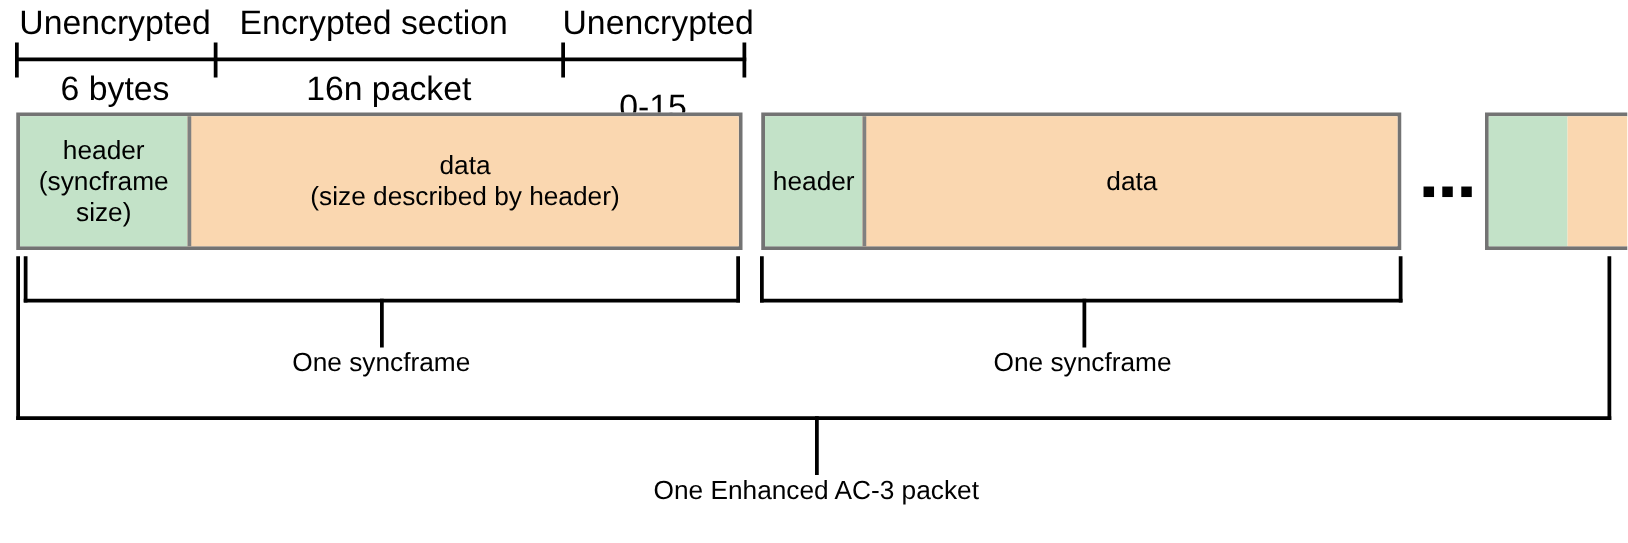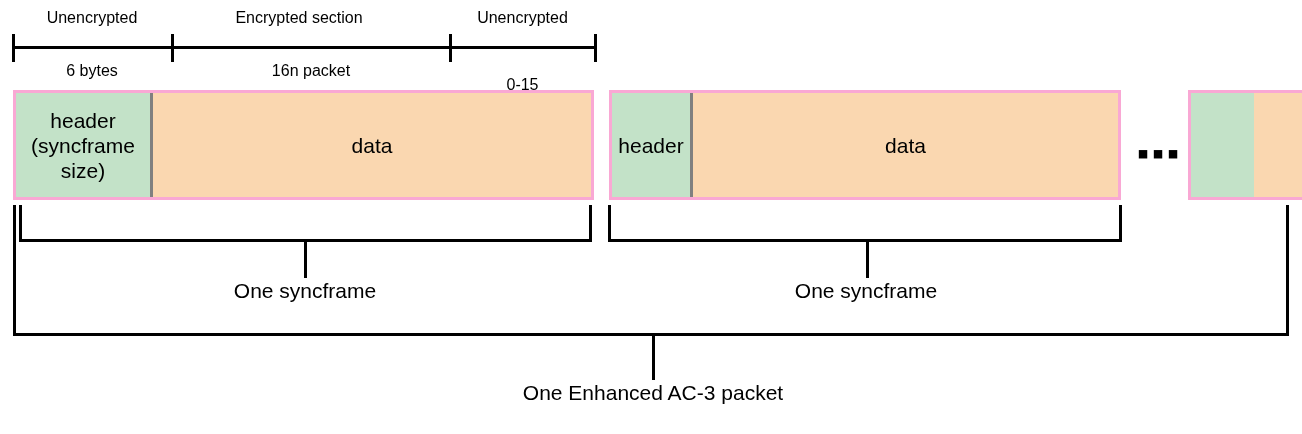--- a/index.html
+++ b/index.html
@@ -27,31 +27,31 @@
   }
   .ruler-tick {
     position: absolute;
     background: #000000;
     width: 3px;
   }
   .ruler-label-top,
   .ruler-label-bot {
     position: absolute;
     text-align: center;
-    font-size: 16px;
+    font-size: 27px;
     line-height: 24px;
     white-space: nowrap;
     color: #000000;
   }
 
   
   .block {
     position: absolute;
     box-sizing: border-box;
-    border: 3px solid #f9a8d4;
+    border: 3px solid #737373;
     display: flex;
     background: #ffffff;
   }
   .seg {
     box-sizing: border-box;
     display: flex;
     align-items: center;
     justify-content: center;
     text-align: center;
     font-size: 21px;
@@ -124,20 +124,21 @@
     <div class="seg seg-header" style="width:134px;">
       <div>
         <div>header</div>
         <div>(syncframe</div>
         <div>size)</div>
       </div>
     </div>
     <div class="seg seg-data seg-divider" style="flex:1;">
       <div>
         <div>data</div>
+        <div>(size described by header)</div>
       </div>
     </div>
   </div>
 
   <div class="block" style="left:609px; top:90px; width:512px; height:110px;">
     <div class="seg seg-header" style="width:78px;">
       <div>header</div>
     </div>
     <div class="seg seg-data seg-divider" style="flex:1;">
       <div>data</div>

